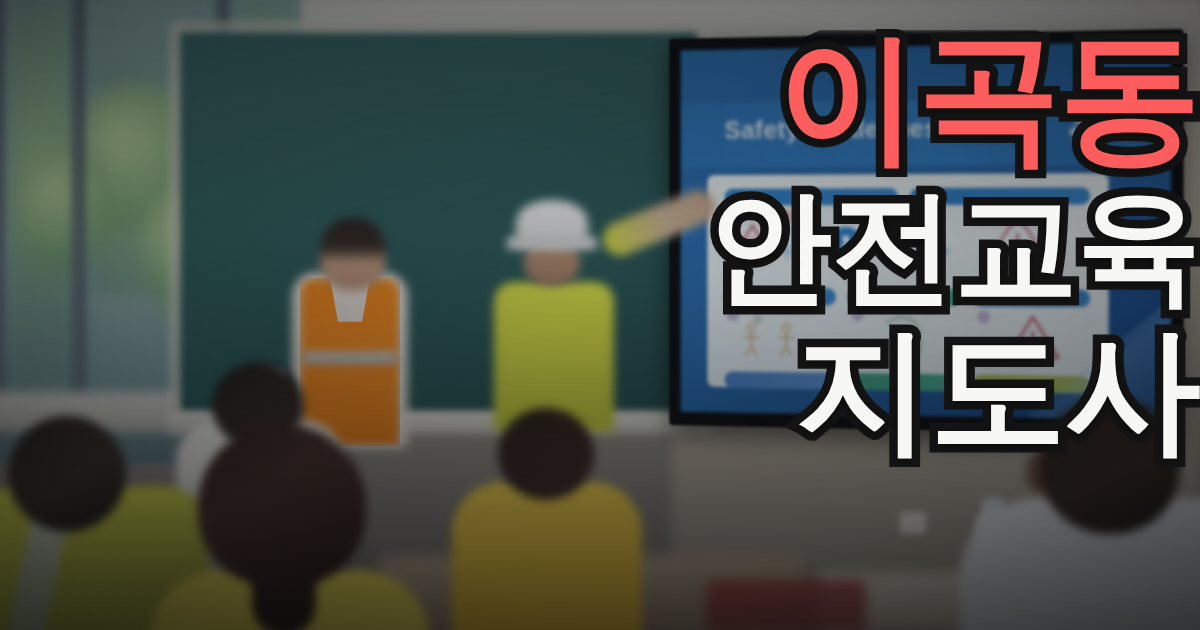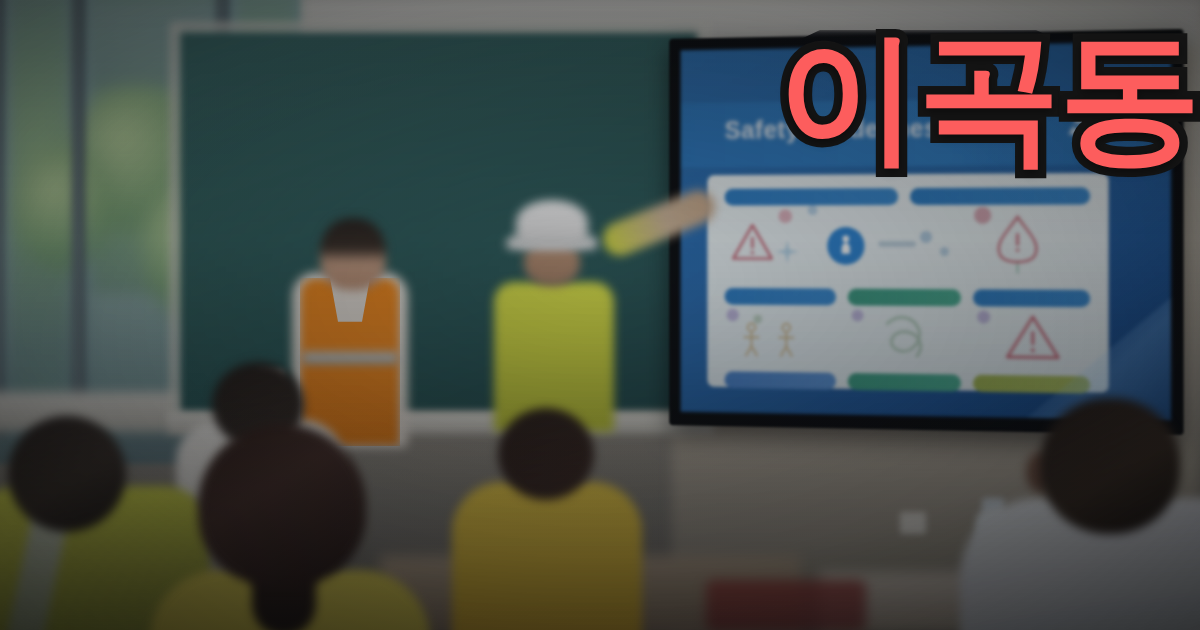--- a/index.html
+++ b/index.html
@@ -511,15 +511,17 @@
 
     <div class="person s5-body"></div>
     <div class="person s5-ear"></div>
     <div class="person s5-head"></div>
 
     <div class="grade"></div>
   </div>
 
   <div class="overlay">
     <div class="tline l1">이곡동</div>
+    <div class="tline l2">안전교육</div>
+    <div class="tline l3">지도사</div>
   </div>
 
 </div>
 
 </body></html>

